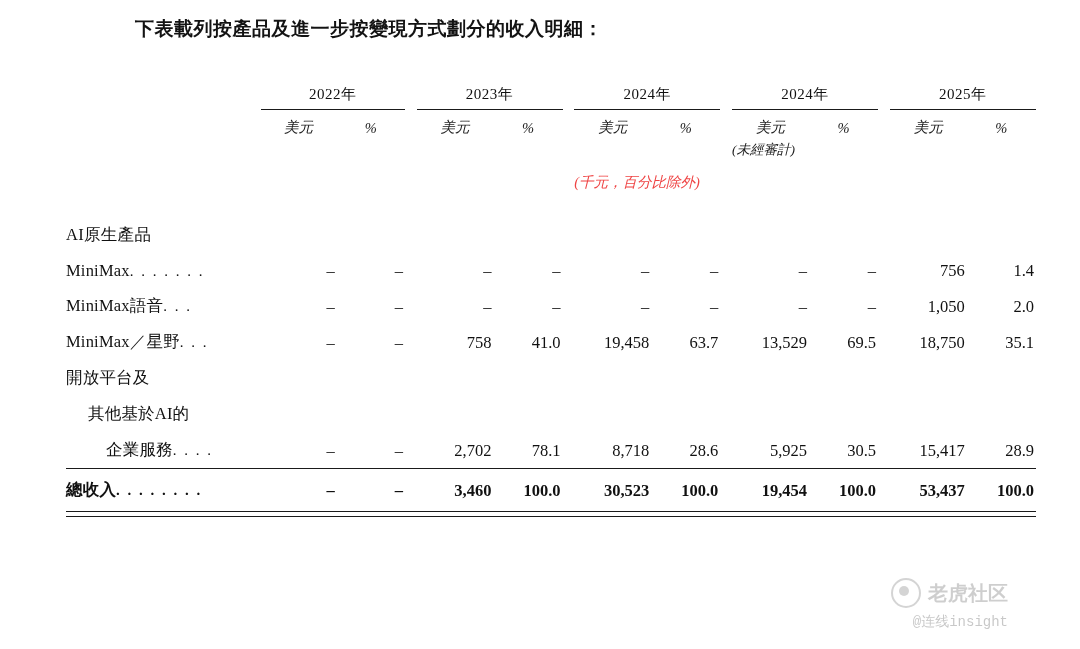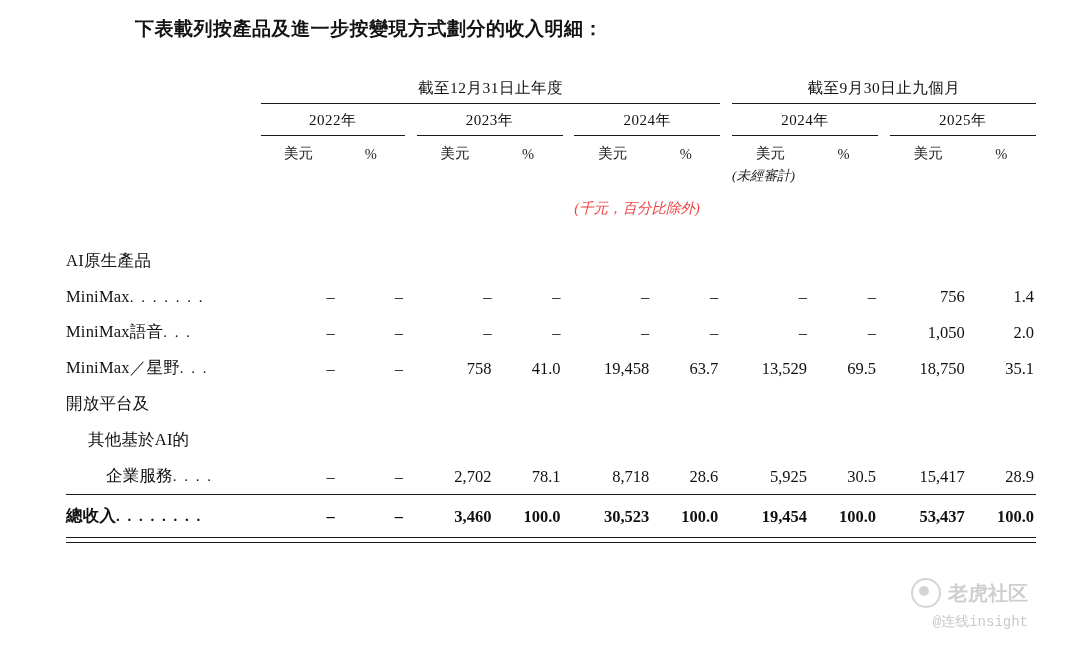--- a/index.html
+++ b/index.html
@@ -64,20 +64,21 @@
     text-align: center;
     font-weight: 700;
     font-size: 15px;
     padding-top: 7px !important;
     padding-bottom: 5px !important;
     letter-spacing: 0.5px;
   }
   .unit-head {
     text-align: center;
     font-size: 14.5px;
+    font-style: italic;
     padding-top: 8px !important;
     padding-bottom: 2px !important;
     color: #1c1c1c;
   }
   .unaudited {
     text-align: left;
     font-size: 13.5px;
     font-style: italic;
     padding-top: 2px !important;
     color: #1c1c1c;
@@ -124,21 +125,21 @@
   .total-bot td { border-bottom: 1.2px solid #1a1a1a; }
   .dbl-bot td {
     border-bottom: 1.2px solid #1a1a1a;
     height: 4px;
     padding: 0 !important;
   }
 
   
   .wm {
     position: absolute;
-    right: 8px;
+    right: 28px;
     bottom: 18px;
     display: flex;
     flex-direction: column;
     align-items: flex-end;
     opacity: 0.42;
     pointer-events: none;
   }
   .wm-top {
     display: flex;
     align-items: center;
@@ -191,26 +192,20 @@
         <col class="c-pct">
       <col class="c-gap">
       <col class="c-num">
         <col class="c-pct">
       <col class="c-gap">
       <col class="c-num">
         <col class="c-pct">
     </colgroup>
 
     <tbody>
-        <tr>
-      <td></td>
-      <td class="grp-head grp-rule" colspan="8">截至12月31日止年度</td>
-      <td></td>
-      <td class="grp-head grp-rule" colspan="5">截至9月30日止九個月</td>
-    </tr>
 
     <tr>
       <td></td>
       <td class="yr-head grp-rule" colspan="2">2022年</td>
       <td></td>
       <td class="yr-head grp-rule" colspan="2">2023年</td>
       <td></td>
       <td class="yr-head grp-rule" colspan="2">2024年</td>
       <td></td>
       <td class="yr-head grp-rule" colspan="2">2024年</td>

